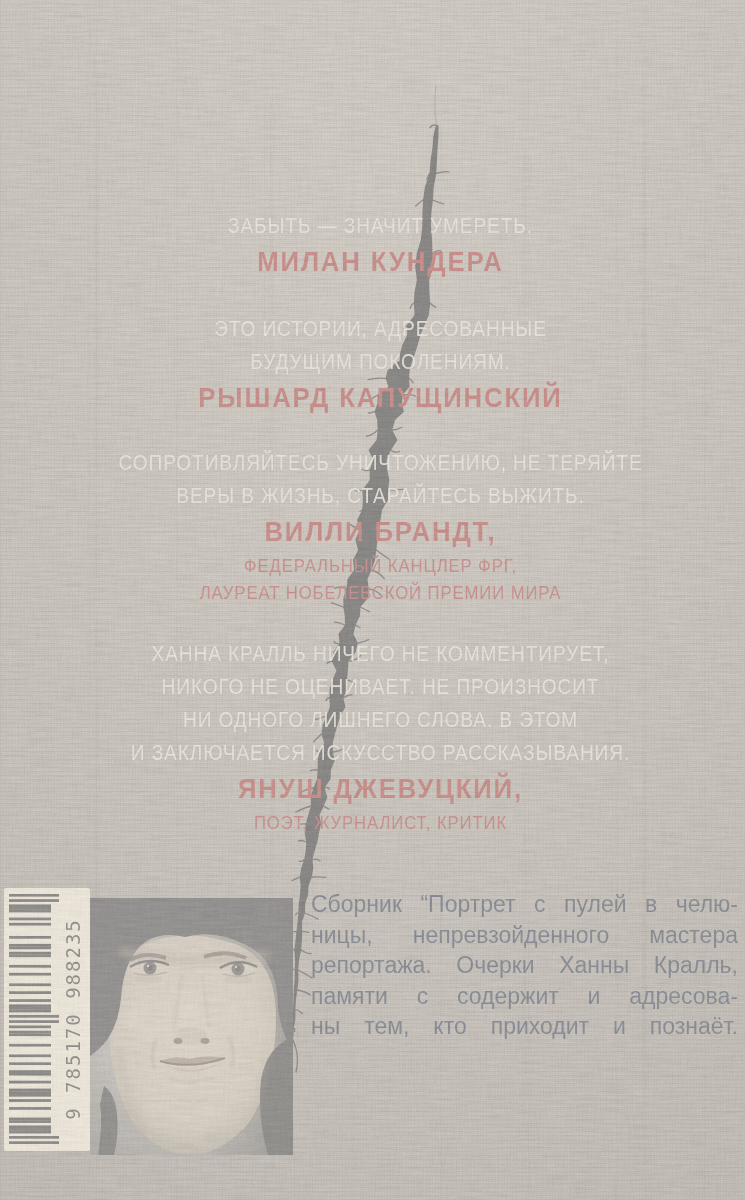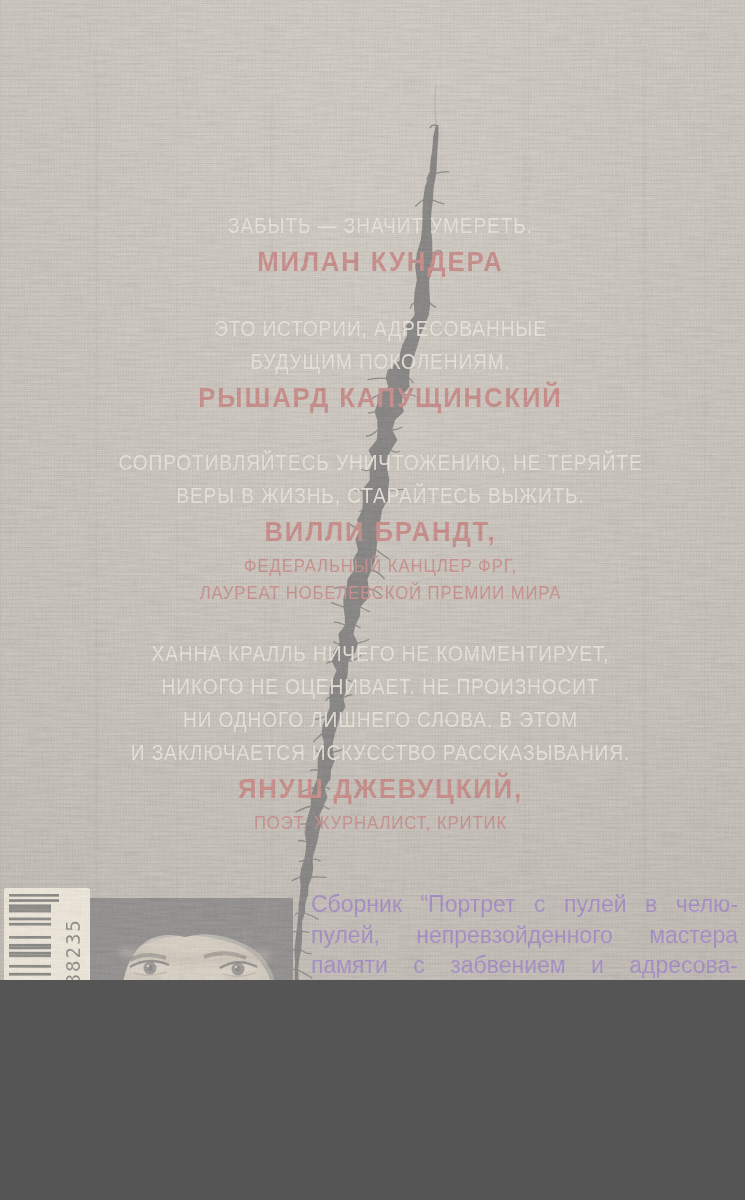--- a/index.html
+++ b/index.html
@@ -1,16 +1,16 @@
 <!DOCTYPE html>
 <html><head>
 <meta charset="utf-8">
 <style>
   html,body{margin:0;padding:0;background:#555;}
-  .page{position:relative;width:745px;height:980px;overflow:hidden;
+  .page{position:relative;width:745px;height:1200px;overflow:hidden;
         font-family:"Liberation Sans",sans-serif;background:#a79a88;}
   
   .fabric{position:absolute;inset:0;z-index:1;
     background-color:#a79a88;
     background-image:
       radial-gradient(ellipse at 50% 30%, rgba(255,252,244,.06), rgba(22,14,6,.10) 95%),
       linear-gradient(180deg, rgba(255,250,240,.05) 0%, rgba(0,0,0,0) 30%, rgba(0,0,0,.04) 72%, rgba(25,16,8,.10) 100%),
       repeating-linear-gradient(0deg, rgba(76,64,52,.15) 0 1px, rgba(219,209,192,.13) 1px 2px, rgba(150,138,120,.04) 2px 4px),
       repeating-linear-gradient(90deg, rgba(70,60,48,.06) 0 1px, rgba(222,212,196,.05) 1px 2px, rgba(0,0,0,0) 2px 3px),
       repeating-linear-gradient(90deg, rgba(45,36,26,.05) 0 2px, rgba(0,0,0,0) 2px 88px);
@@ -34,21 +34,21 @@
   .barcode-box{position:absolute;left:4px;top:888px;width:86px;height:263px;z-index:3;
     background:#ecdfc4;border-radius:2px;overflow:hidden;}
   .barcode-rot{position:absolute;left:-80px;top:91px;width:250px;height:80px;transform:rotate(-90deg);}
   .bars{display:block;width:250px;height:50px;}
   .barcode-digits{width:250px;text-align:center;margin-top:3px;
     font-family:"DejaVu Sans Mono",monospace;font-size:19px;line-height:22px;
     letter-spacing:2px;color:#221d14;white-space:nowrap;}
   .photo{position:absolute;left:90px;top:898px;width:203px;height:257px;z-index:3;}
   .photo svg{display:block;width:100%;height:100%;}
   .desc{position:absolute;left:311px;top:889px;width:427px;z-index:3;}
-  .desc-line{font-size:23px;line-height:30.6px;color:#4c1d95;
+  .desc-line{font-size:23px;line-height:30.6px;color:#0f172a;
     text-align:justify;text-align-last:justify;text-justify:inter-word;}
   
   .tex{position:absolute;left:0;top:0;z-index:10;pointer-events:none;}
 </style>
 </head>
 <body>
 
 <div class="page">
   <div class="fabric"></div>
   <div class="crease c1"></div>
@@ -217,22 +217,24 @@
       <ellipse cx="103" cy="215" rx="26" ry="14" fill="#c3b197" opacity=".4" filter="url(#psoft)"></ellipse>
       <path d="M88,201 Q103,208 118,200" stroke="#9b8a70" stroke-width="2" fill="none" opacity=".5" filter="url(#psoft2)"></path>
       <path d="M30,150 Q34,200 52,232" stroke="#8a7960" stroke-width="6" fill="none" opacity=".3" filter="url(#psoft)"></path>
       <path d="M176,150 Q172,195 160,222" stroke="#8a7960" stroke-width="5" fill="none" opacity=".25" filter="url(#psoft)"></path>
       <rect width="203" height="257" fill="url(#pvig)"></rect>
     </svg>
   </div>
 
   <div class="desc">
       <div class="desc-line">Сборник “Портрет с пулей в челю-</div>
-      <div class="desc-line">пулей, непревзойденного мастера</div>
-      <div class="desc-line">памяти с забвением и адресова-</div>
+      <div class="desc-line">ницы, непревзойденного мастера</div>
+      <div class="desc-line">репортажа. Очерки Ханны Кралль,</div>
+      <div class="desc-line">памяти с содержит и адресова-</div>
+      <div class="desc-line">ны тем, кто приходит и познаёт.</div>
     </div>
 
   <svg class="tex" width="745" height="1200">
     <defs>
       <filter id="fWeave" x="0" y="0" width="100%" height="100%">
         <feTurbulence type="fractalNoise" baseFrequency="0.035 0.45" numOctaves="3" seed="8"></feTurbulence>
         <feColorMatrix type="saturate" values="0"></feColorMatrix>
         <feComponentTransfer>
           <feFuncR type="linear" slope="0.8" intercept="0.35"></feFuncR>
           <feFuncG type="linear" slope="0.8" intercept="0.35"></feFuncG>

